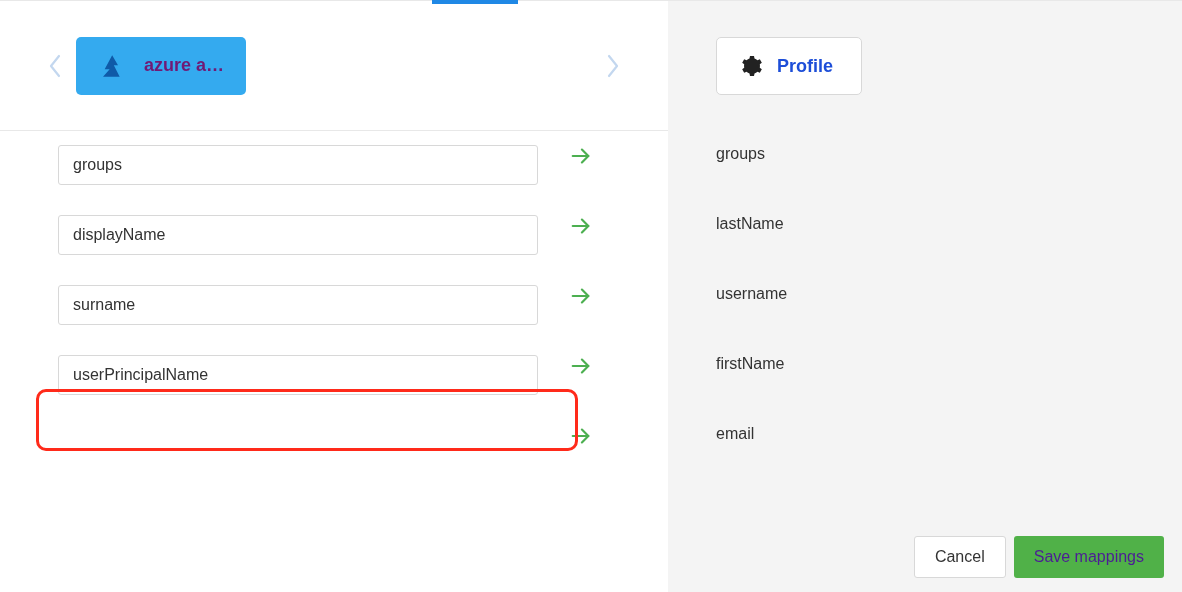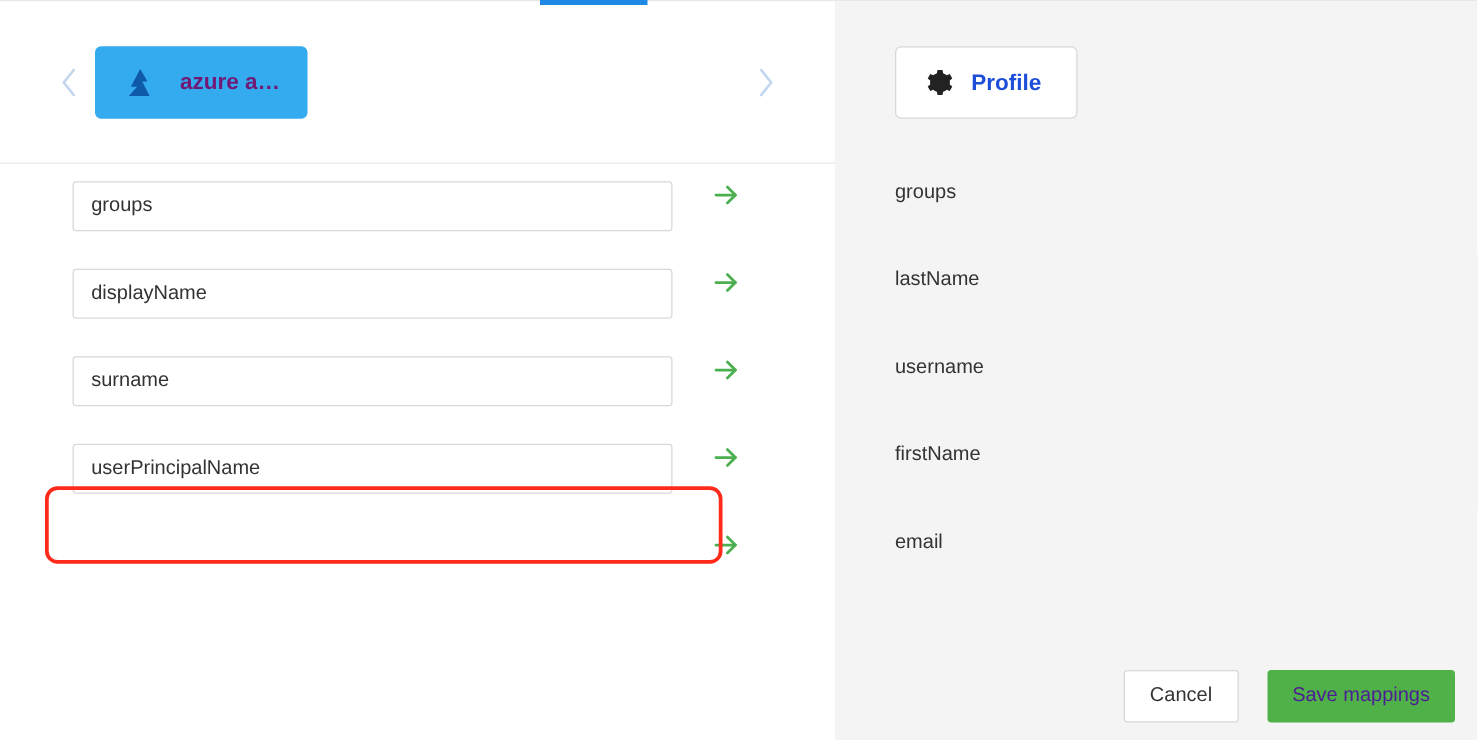--- a/index.html
+++ b/index.html
@@ -153,21 +153,21 @@
       height: 62px;
       border: 3.5px solid #ff2a1a;
       border-radius: 10px;
       pointer-events: none;
     }
     .footer-actions {
       position: absolute;
       bottom: 14px;
       right: 18px;
       display: flex;
-      gap: 23px;
+      gap: 8px;
     }
     .btn-cancel {
       background: #fff;
       border: 1px solid #d8d8d8;
       border-radius: 3px;
       padding: 0 20px;
       height: 42px;
       font-size: 16px;
       color: #333;
       cursor: pointer;

